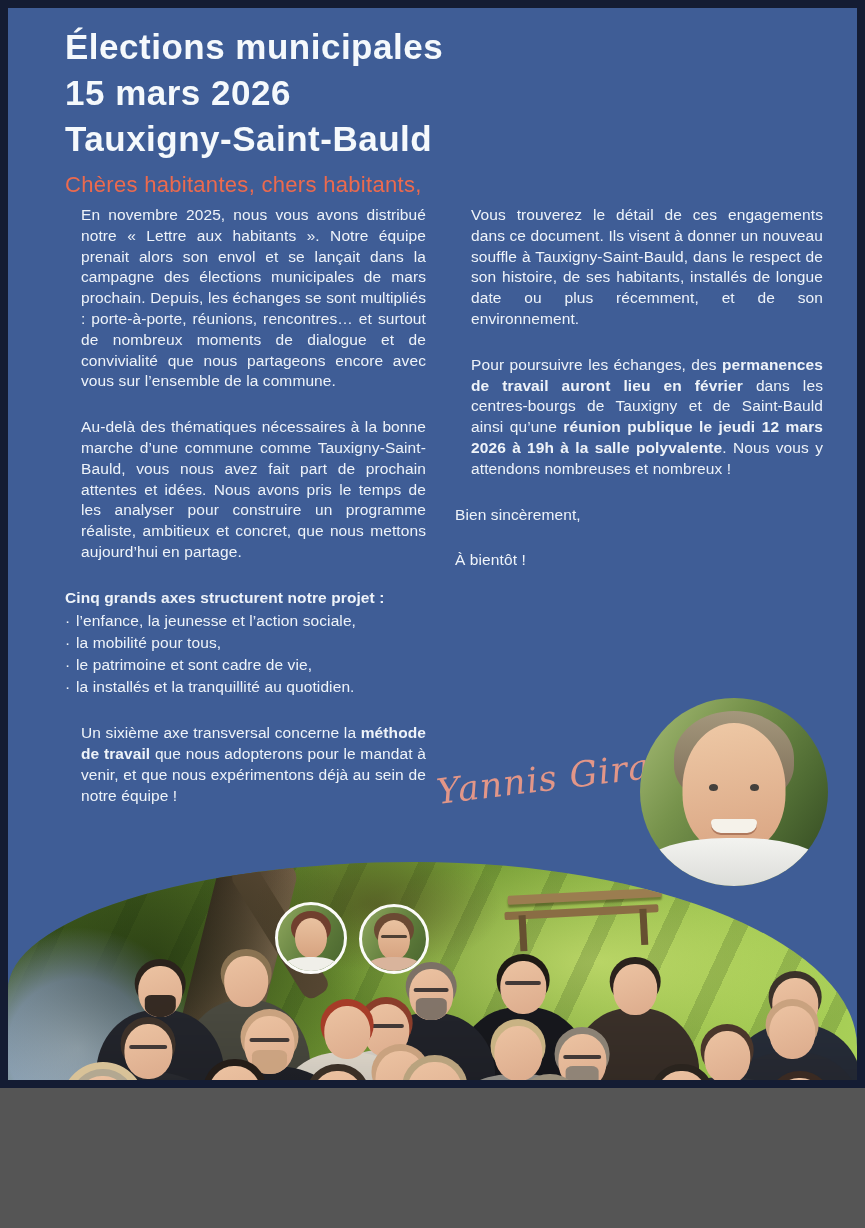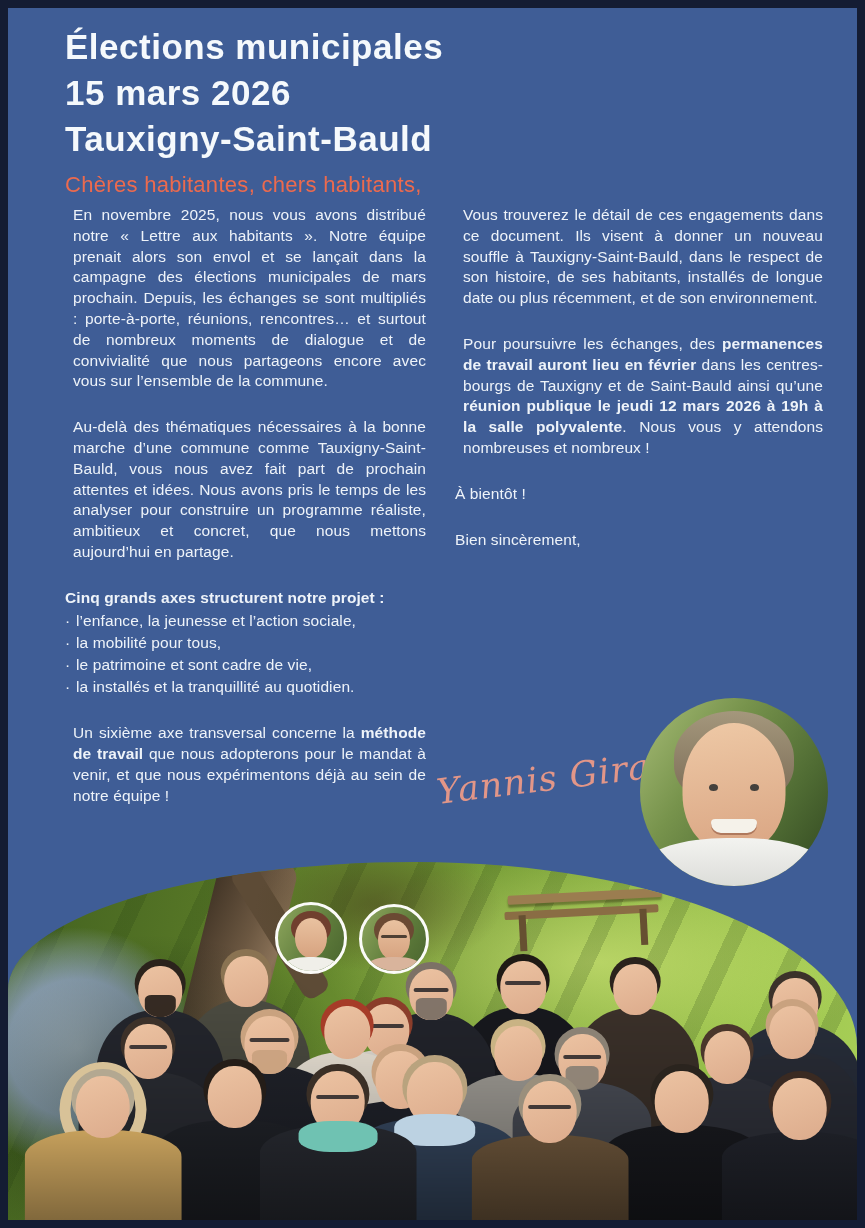--- a/index.html
+++ b/index.html
@@ -1,16 +1,16 @@
 <!DOCTYPE html>
 <html lang="fr"><head>
 <meta charset="utf-8">
 <style>
   html,body{margin:0;padding:0;background:#555;}
-  .page{position:relative;width:865px;height:1228px;margin:0 auto;background:var(--border,#141c33);
+  .page{position:relative;width:865px;height:1088px;margin:0 auto;background:var(--border,#141c33);
         font-family:"Liberation Sans",sans-serif;overflow:hidden;}
   .inner{position:absolute;inset:8px;background:var(--bg,#3f5d96);overflow:hidden;}
 
   
   .title{position:absolute;left:57px;top:16px;color:#f5f9fc;font-size:35px;font-weight:600;
          line-height:46px;letter-spacing:.5px;}
   .salutation{position:absolute;left:57px;top:164px;color:var(--coral,#ec6a4e);
               font-size:22px;font-weight:500;letter-spacing:.3px;}
 
   
@@ -23,21 +23,21 @@
   .logo-lines{position:absolute;right:10px;top:8px;width:120px;text-align:right;
               color:var(--navy,#20396b);font-weight:700;font-size:24px;line-height:30px;letter-spacing:-.3px;}
   .logo-tagline{position:absolute;left:0;right:0;bottom:7px;text-align:center;color:var(--navy,#20396b);
                 font-size:11.5px;font-weight:700;letter-spacing:-.1px;}
 
   
   .col{position:absolute;top:197px;width:361px;color:#eef3f9;font-size:15.5px;line-height:20.8px;
        text-align:justify;letter-spacing:.1px;}
   .col-left{left:57px;}
   .col-right{left:447px;width:368px;}
-  .col p{margin:0 0 25px 8px;}
+  .col p{margin:0 0 25px 16px;}
   .col b{font-weight:700;}
   .axes-heading{font-weight:700;margin:0 0 1px 0 !important;text-align:left;}
   ul.axes{list-style:none;margin:0 0 25px 0;padding:0;text-align:left;}
   ul.axes li{line-height:22.2px;padding-left:11px;position:relative;}
   ul.axes li::before{content:"·";position:absolute;left:0;top:0;}
   .closing{margin:0 0 25px 0 !important;text-align:left;}
 
   
   .signature{position:absolute;left:428px;top:750px;width:230px;color:var(--sig,#e29688);
              font-family:"DejaVu Serif",serif;font-style:italic;font-size:35px;letter-spacing:1px;
@@ -141,22 +141,22 @@
         <li>la mobilité pour tous,</li>
         <li>le patrimoine et sont cadre de vie,</li>
         <li>la installés et la tranquillité au quotidien.</li>
       </ul>
       <p><span>Un sixième axe transversal concerne la </span><b>méthode de travail</b><span> que nous adopterons pour le mandat à venir, et que nous expérimentons déjà au sein de notre équipe !</span></p>
     </div>
 
     <div class="col col-right">
       <p>Vous trouverez le détail de ces engagements dans ce document. Ils visent à donner un nouveau souffle à Tauxigny-Saint-Bauld, dans le respect de son histoire, de ses habitants, installés de longue date ou plus récemment, et de son environnement.</p>
       <p><span>Pour poursuivre les échanges, des </span><b>permanences de travail auront lieu en février</b><span> dans les centres-bourgs de Tauxigny et de Saint-Bauld ainsi qu’une </span><b>réunion publique le jeudi 12 mars 2026 à 19h à la salle polyvalente</b><span>. Nous vous y attendons nombreuses et nombreux !</span></p>
+      <p class="closing">Bien sincèrement,</p>
       <p class="closing">À bientôt !</p>
-      <p class="closing">Bien sincèrement,</p>
     </div>
 
     <div class="signature">Yannis Girard</div>
 
     <div class="portrait">
       <div class="pt-hair"></div>
       <div class="pt-face"></div>
       <div class="pt-eyes"></div>
       <div class="pt-smile"></div>
       <div class="pt-shirt"></div>

